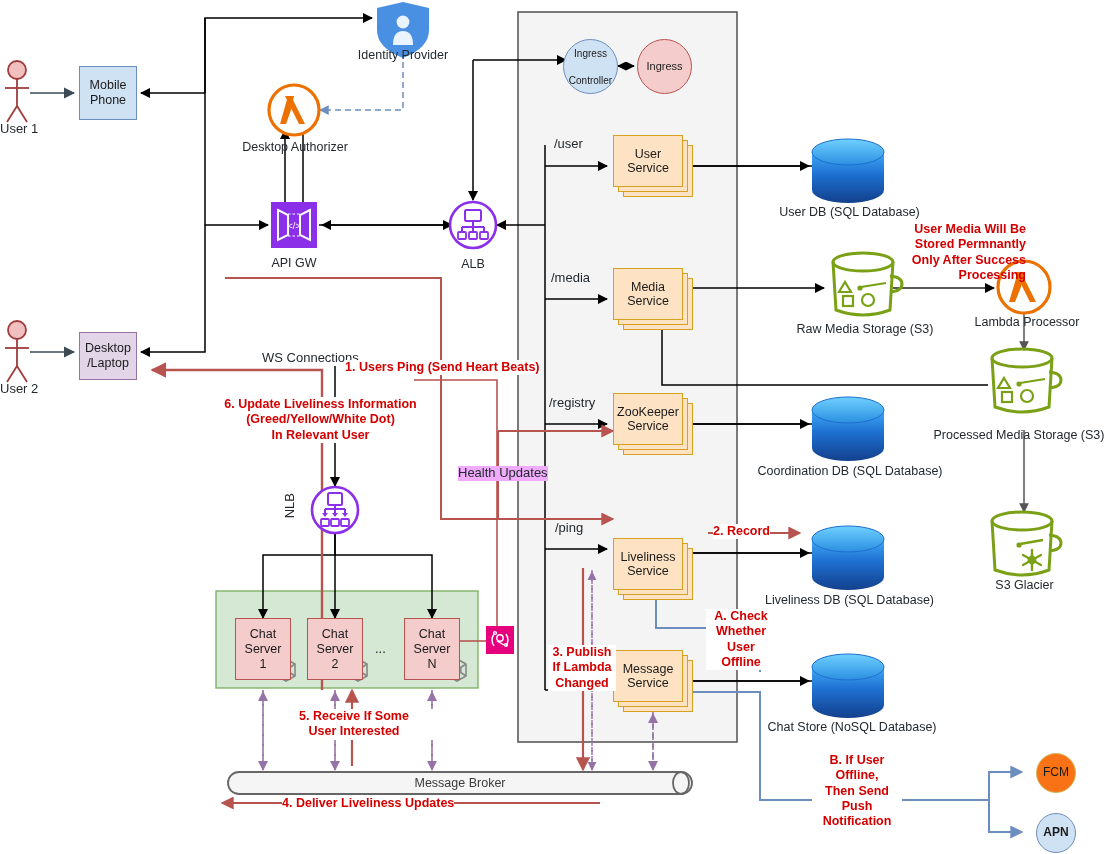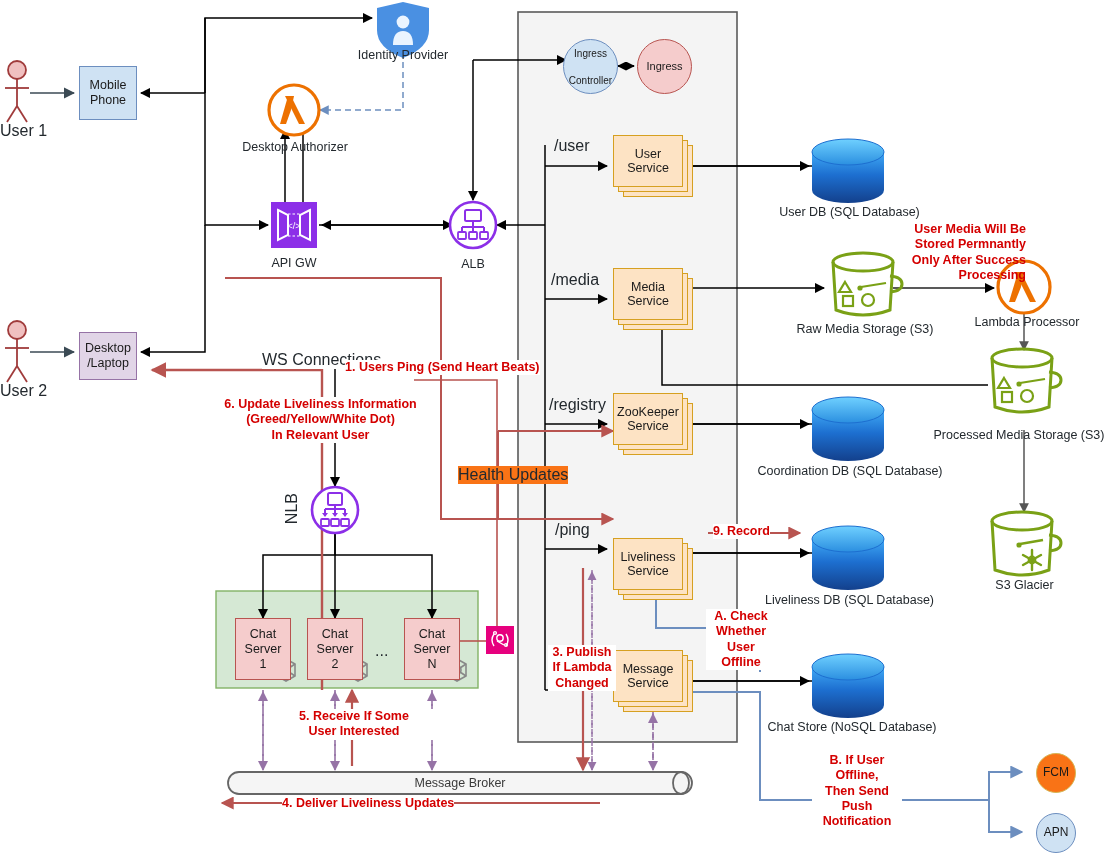--- a/index.html
+++ b/index.html
@@ -1,19 +1,19 @@
 <!DOCTYPE html>
 <html><head>
 <meta charset="utf-8">
 <style>
   html,body{margin:0;padding:0;background:#ffffff;}
   body{font-family:"Liberation Sans", sans-serif;}
   #canvas{position:relative;width:1108px;height:854px;overflow:hidden;background:#fff;}
   svg.layer{position:absolute;left:0;top:0;width:1108px;height:854px;pointer-events:none;}
-  .lbl{position:absolute;font-size:16px;color:#23292e;white-space:nowrap;line-height:1.15;}
+  .lbl{position:absolute;font-size:13px;color:#23292e;white-space:nowrap;line-height:1.15;}
   .lbl-c{position:absolute;font-size:12.5px;color:#23292e;text-align:center;line-height:1.18;}
   .red{color:#d40000;font-weight:bold;font-size:12.5px;text-align:center;line-height:1.22;position:absolute;background:#fff;}
   .svcbox{position:absolute;width:80px;height:62px;}
   .svcbox .s{position:absolute;background:#fde3c4;border:1.6px solid #d6a020;box-sizing:border-box;}
   .svcbox .s1{left:10px;top:10px;width:70px;height:52px;}
   .svcbox .s2{left:5px;top:5px;width:70px;height:52px;}
   .svcbox .s3{left:0px;top:0px;width:70px;height:52px;}
   .svcbox .t{position:absolute;left:0;top:0;width:70px;height:52px;display:flex;align-items:center;
     justify-content:center;text-align:center;font-size:12.5px;color:#1a1a1a;line-height:1.15;}
   .circ{position:absolute;border-radius:50%;display:flex;align-items:center;justify-content:center;
@@ -435,30 +435,30 @@
       <div>N</div>
     </div>
   </div>
   <div class="lbl" style="left:375px;top:642px;">...</div>
 
   <div class="lbl-c" style="left:380px;top:776px;width:160px;color:#3a3a3a;">Message Broker</div>
 
   <div class="circ" style="left:1036px;top:753px;width:40px;height:40px;background:#f97316;border:1.4px solid #d6b656;font-size:12px;">
     <span>FCM</span>
   </div>
-  <div class="circ" style="left:1036px;top:813px;width:40px;height:40px;background:#cfe2f3;border:1.4px solid #6c8ebf;font-size:12px;">
+  <div class="circ" style="left:1036px;top:813px;width:40px;height:40px;background:#cfe2f3;border:1.4px solid #6c8ebf;font-size:12px;font-weight:bold;">
     <span>APN</span>
   </div>
 
   <div class="lbl" style="left:262px;top:351px;background:#fff;">WS Connections</div>
-  <div class="lbl" style="left:458px;top:466px;background:#f97316;">Health Updates</div>
+  <div class="lbl" style="left:458px;top:466px;background:#f0abfc;">Health Updates</div>
 
   <div class="red" style="left:345px;top:360px;">1. Users Ping (Send Heart Beats)</div>
 
-  <div class="red" style="left:713px;top:524px;">9. Record</div>
+  <div class="red" style="left:713px;top:524px;">2. Record</div>
 
   <div class="red" style="left:548px;top:645px;width:68px;">
     <div>3. Publish</div>
     <div>If Lambda</div>
     <div>Changed</div>
   </div>
 
   <div class="red" style="left:282px;top:796px;">4. Deliver Liveliness Updates</div>
 
   <div class="red" style="left:274px;top:709px;width:160px;">

